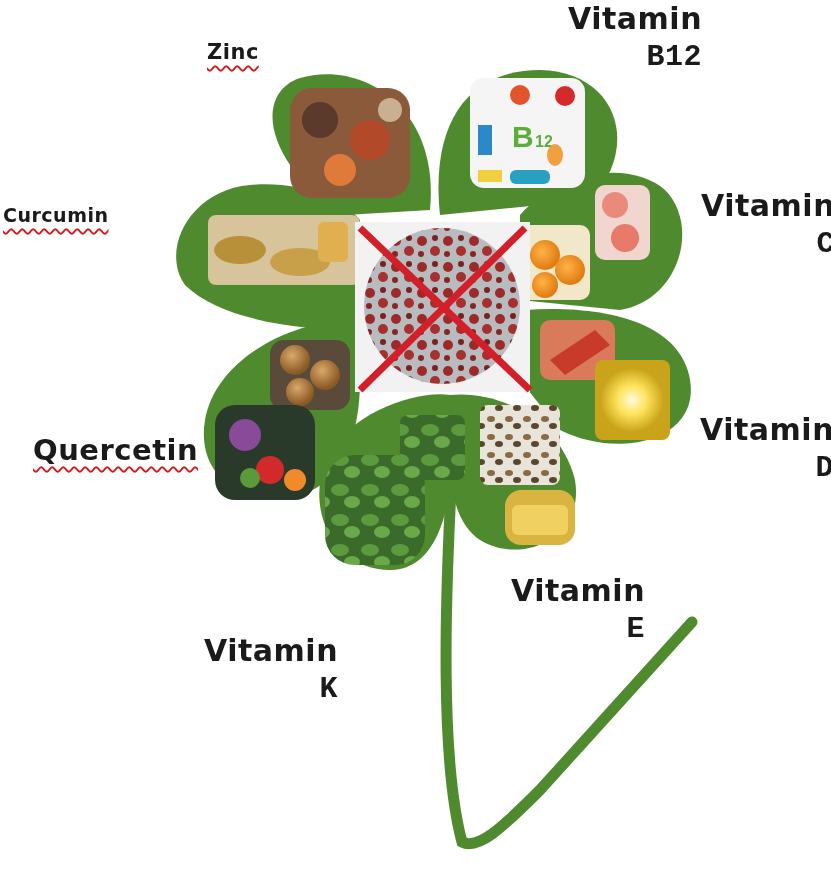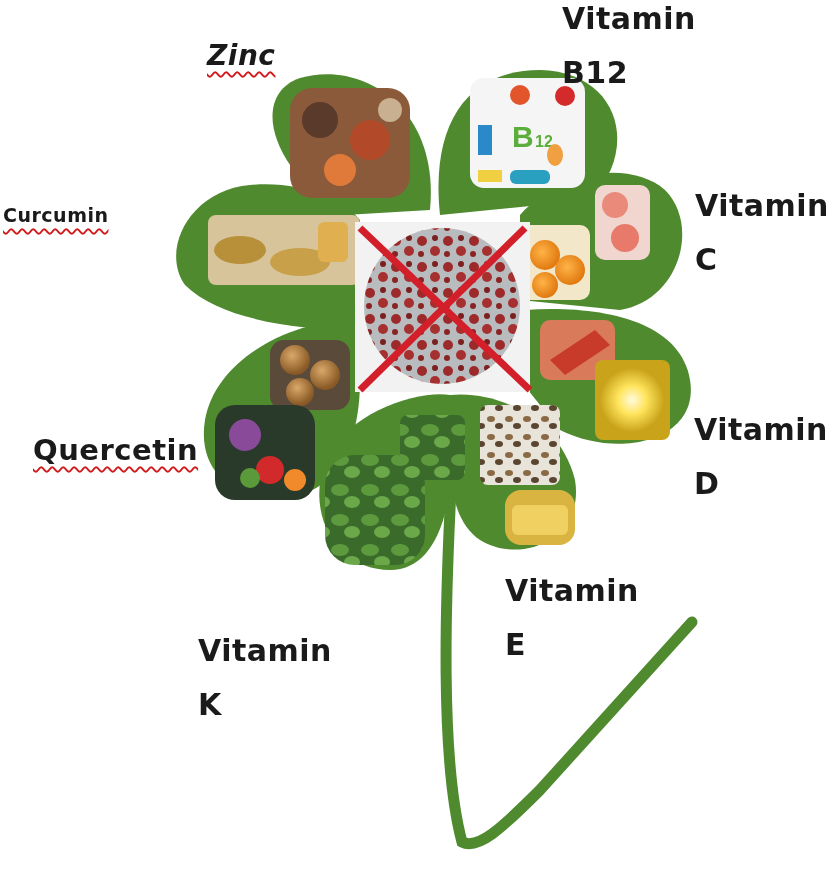--- a/index.html
+++ b/index.html
@@ -1,23 +1,23 @@
 <!DOCTYPE html>
 <html><head>
 <meta charset="utf-8">
 <style>
   html, body { margin: 0; padding: 0; background: #ffffff; }
   body { width: 831px; height: 869px; position: relative; overflow: hidden;
          font-family: "DejaVu Sans", "Liberation Sans", sans-serif; }
   #stage { position: absolute; left: 0; top: 0; width: 831px; height: 869px; }
   .label { position: absolute; font-weight: bold; color: #1a1a1a; font-size: 30px;
            line-height: 1; letter-spacing: 0.5px; }
-  .label.center { text-align: left; }
+  .label.center { text-align: right; }
   .label .line { display: block; }
-  .label .line + .line { margin-top: 24px; }
+  .label .line + .line { margin-top: 8px; font-family: Liberation Mono, monospace; }
   .squiggle { text-decoration: underline wavy #d11a1a; text-decoration-thickness: 1.5px;
               text-underline-offset: 6px; }
 </style>
 </head>
 <body>
 
 <div id="stage">
   <svg width="831" height="869" viewBox="0 0 831 869">
     <defs>
       <radialGradient id="sun" cx="50%" cy="50%" r="50%">
@@ -137,21 +137,21 @@
 
     <g>
       <rect x="355" y="222" width="175" height="170" fill="#f2f2f2"></rect>
       <circle cx="442" cy="306" r="78" fill="url(#virus)"></circle>
       <line x1="360" y1="228" x2="530" y2="390" stroke="#d21f2a" stroke-width="7"></line>
       <line x1="525" y1="228" x2="360" y2="390" stroke="#d21f2a" stroke-width="7"></line>
     </g>
   </svg>
 
   
-  <div class="label" style="left:207px; top:42px; font-size:28px;font-style:italic;">
+  <div class="label" style="left:207px; top:42px; font-size:21px;">
     <span class="line squiggle">Zinc</span>
   </div>
   <div class="label center" style="left:562px; top:4px; width:140px;">
     <span class="line">Vitamin</span>
     <span class="line">B12</span>
   </div>
   <div class="label" style="left:3px; top:206px; font-size:19px;">
     <span class="line squiggle">Curcumin</span>
   </div>
   <div class="label center" style="left:695px; top:191px; width:140px;">

